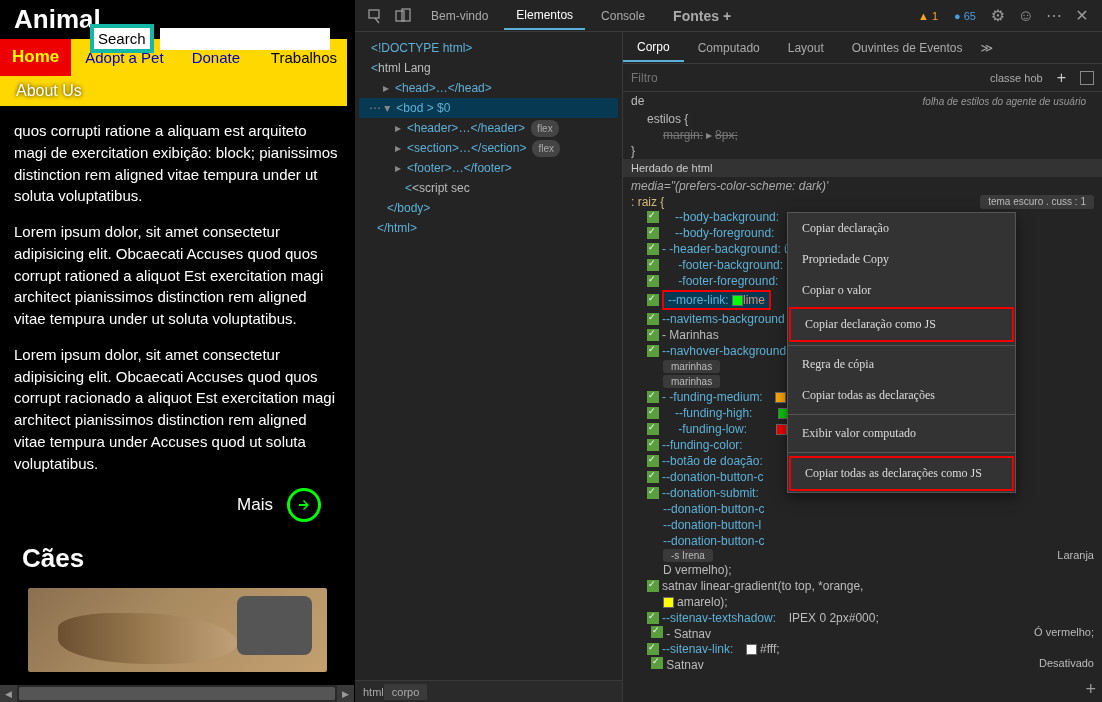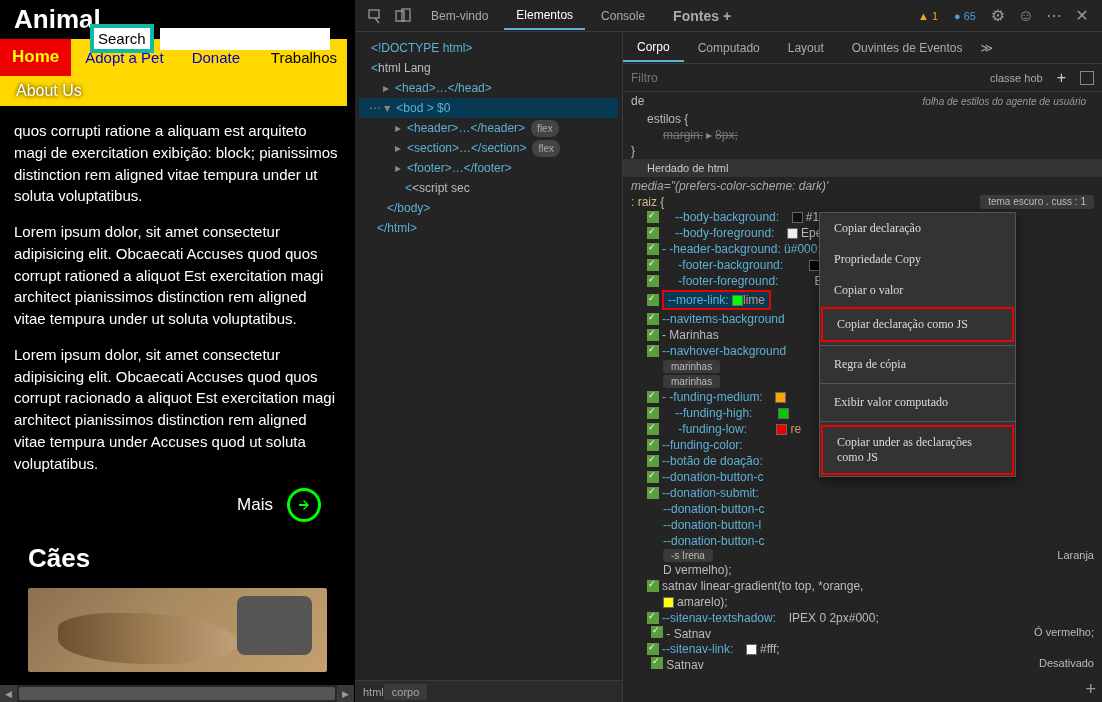--- a/index.html
+++ b/index.html
@@ -16,21 +16,21 @@
 .nav-item.home{background:#e00;color:#ff0;font-weight:bold;font-size:17px;padding:8px 12px}
 .nav-right{margin-left:auto;padding:10px 10px;color:#000;font-size:15px}
 .nav2{background:#ffd800;padding:6px 16px}
 .about{color:#fff;font-size:16px;text-shadow:0 0 4px #000}
 .content{padding:14px;color:#fff;font-size:15px;line-height:1.45;margin-top:106px}
 .content p{margin-bottom:14px}
 .more-wrap{display:flex;align-items:center;justify-content:flex-end;gap:14px;padding-right:20px}
 .more-link{color:#fff;font-size:17px}
 .more-icon{width:34px;height:34px;border:3px solid lime;border-radius:50%;display:flex;align-items:center;justify-content:center}
 .more-icon svg{fill:lime}
-.section-h{color:#fff;font-size:26px;font-weight:bold;margin:18px 14px 10px}
+.section-h{color:#fff;font-size:26px;font-weight:bold;margin:18px 8px 10px}
 .dog-img{margin:0 14px;height:84px;background:linear-gradient(135deg,#8b7050 0%,#a88a60 40%,#c4a070 100%);border-radius:2px;position:relative;overflow:hidden}
 .dog-img::before{content:"";position:absolute;left:10%;top:30%;width:60%;height:60%;background:linear-gradient(90deg,#6b4f30,#9a7b50,#c0a078);border-radius:30% 60% 40% 50%}
 .dog-img::after{content:"";position:absolute;right:5%;top:10%;width:25%;height:70%;background:#555;border-radius:8px}
 .hscroll{position:absolute;bottom:0;left:0;right:1px;height:17px;background:#2a2a2a;display:flex}
 .hscroll .btn{width:17px;height:17px;background:#3a3a3a;display:flex;align-items:center;justify-content:center;color:#999;font-size:9px}
 .hscroll .thumb{flex:1;background:#555;margin:2px;border-radius:2px}
 .devtools{flex:1;display:flex;flex-direction:column;background:#242424;color:#ccc}
 .dt-toolbar{display:flex;align-items:center;height:32px;border-bottom:1px solid #3a3a3a;padding:0 8px;gap:4px}
 .tb-icon{width:24px;height:24px;display:flex;align-items:center;justify-content:center;cursor:pointer;color:#999}
 .tb-tab{padding:6px 12px;font-size:12px;color:#aaa;cursor:pointer}
@@ -68,24 +68,24 @@
 .rule-line.ind{padding-left:24px}
 .rule-line.ind2{padding-left:40px}
 .sel-txt{color:#d7ba7d}
 .prop{color:#9cdcfe}
 .prop.var{color:#5db0d7}
 .val{color:#ce9178}
 .strike{text-decoration:line-through;color:#777}
 .swatch{display:inline-block;width:11px;height:11px;border:1px solid #666;vertical-align:middle}
 .chk{width:12px;height:12px;background:#5a9e3e;display:inline-block;position:relative;flex-shrink:0}
 .chk::after{content:"✓";color:#fff;font-size:9px;position:absolute;top:-1px;left:1px}
-.inherit-bar{background:#333;padding:3px 24px;font-size:11px;color:#ccc}
+.inherit-bar{background:#333;padding:3px 8px;font-size:11px;color:#ccc}
 .media{color:#aaa;font-style:italic}
 .highlighted{background:#073a52;border:2px solid #e00;padding:1px 4px}
-.ctx-menu{position:absolute;right:86px;top:120px;width:197px;background:#333;border:1px solid #555;box-shadow:0 4px 12px rgba(0,0,0,.5);z-index:100}
+.ctx-menu{position:absolute;right:86px;top:120px;width:229px;background:#333;border:1px solid #555;box-shadow:0 4px 12px rgba(0,0,0,.5);z-index:100}
 .ctx-item{padding:8px 14px;font-size:12px;color:#ddd;cursor:pointer;font-family:"Segoe UI"}
 .ctx-sep{height:1px;background:#555;margin:3px 0}
 .ctx-item.hl{border:2px solid #e00;margin:1px}
 .pill{background:#3a3a3a;color:#bbb;font-size:10px;padding:1px 8px;border-radius:3px;display:inline-block}
 .rside-txt{color:#bbb;font-size:11px}
 .add-rule{position:absolute;bottom:2px;right:6px;font-size:18px;color:#999;cursor:pointer}
 </style>
 </head>
 <body>
 
@@ -295,23 +295,24 @@
               <span class="rside-txt">Desativado</span>
             </div>
 
           <div class="ctx-menu">
             <div class="ctx-item">Copiar declaração</div>
             <div class="ctx-item">Propriedade Copy</div>
             <div class="ctx-item">Copiar o valor</div>
             <div class="ctx-item hl">Copiar declaração como JS</div>
             <div class="ctx-sep"></div>
             <div class="ctx-item">Regra de cópia</div>
+            <div class="ctx-item">Copiar todas as declarações</div>
             <div class="ctx-sep"></div>
             <div class="ctx-item">Exibir valor computado</div>
             <div class="ctx-sep"></div>
-            <div class="ctx-item hl">Copiar under as declarações como JS</div>
+            <div class="ctx-item hl">Copiar todas as declarações como JS</div>
           </div>
           <span class="add-rule">+</span>
         </div>
       </div>
     </div>
   </div>
 </div>
 
 </body></html>

